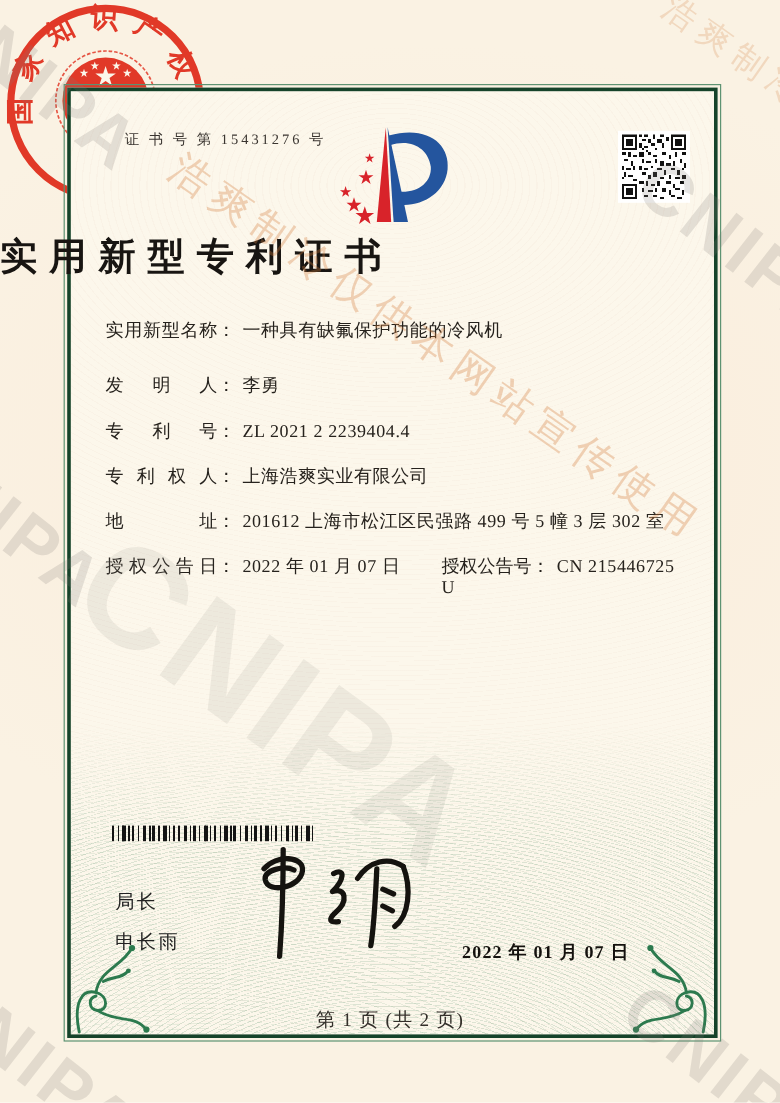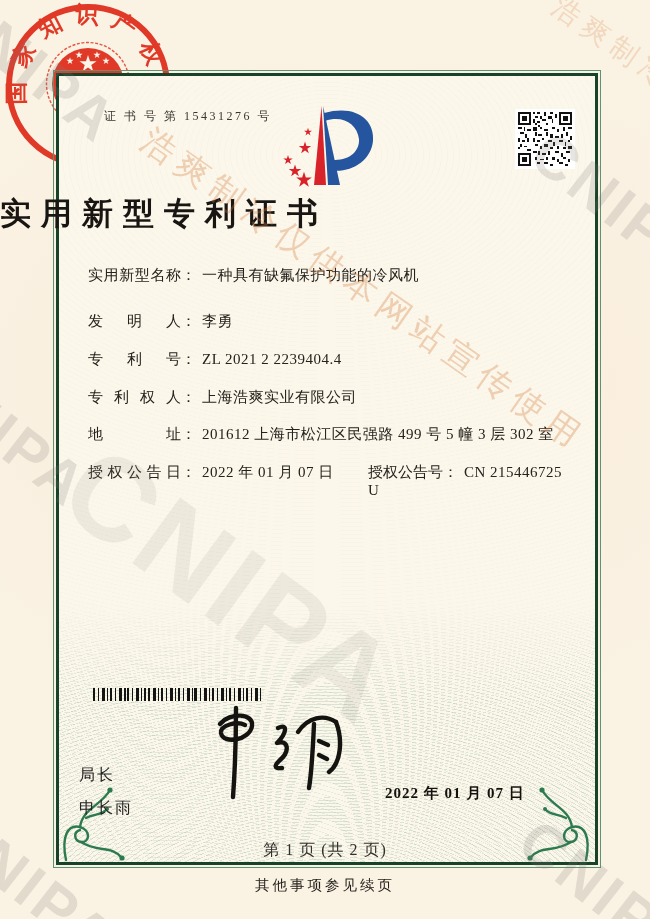--- a/index.html
+++ b/index.html
@@ -35,22 +35,22 @@
   .row{position:relative;height:37.8px;}
   .row.first{height:46px;}
   .flabel{display:inline-block;width:93px;text-align:justify;text-align-last:justify;vertical-align:top;}
   .colon{margin-right:6px;}
   .fvalue{letter-spacing:.5px;}
   .g2{position:absolute;left:280px;top:0;}
   .g2 .flabel{width:auto;text-align-last:auto;}
   .paras{left:88px;top:534px;width:476px;font-size:14.6px;line-height:1.9;
          text-align:justify;color:#26221d;}
   .paras p{margin:0;text-indent:2em;letter-spacing:.4px;}
-  .signer{left:79px;top:736px;font-family:"Liberation Sans","DejaVu Sans",sans-serif;
-          font-size:16px;color:#222;letter-spacing:2px;line-height:33px;margin-top:22px;}
+  .signer{left:96px;top:736px;font-family:"Liberation Sans","DejaVu Sans",sans-serif;
+          font-size:16px;color:#222;letter-spacing:2px;line-height:33px;}
   .barcode{left:93px;top:688px;width:168px;height:13px;
            background-image:
             repeating-linear-gradient(90deg,#141414 0 2px,transparent 2px 5px,#141414 5px 6px,transparent 6px 9px,#141414 9px 12px,transparent 12px 14px,#141414 14px 15px,transparent 15px 17px),
             repeating-linear-gradient(90deg,transparent 0 9px,#141414 9px 10px,transparent 10px 23px);}
   .qr{left:515px;top:109px;width:60px;height:60px;background:#fff;padding:3px;box-sizing:border-box;}
   .logo{left:262px;top:100px;}
   .sig{left:192px;top:700px;z-index:3;}
   .seal{left:375px;top:673px;z-index:4;opacity:.95;}
   .seal-date{left:385px;top:784px;z-index:5;font-size:15px;font-weight:700;
              letter-spacing:1px;color:#14110e;}
@@ -293,15 +293,14 @@
         <rect x="102.6" y="87.5" width="2.4" height="6"></rect>
         <rect x="66" y="95" width="44" height="2.5"></rect>
         <rect x="62" y="99" width="52" height="3"></rect>
       </g>
     </g>
   </svg>
   <div class="z seal-date">2022 年 01 月 07 日</div>
 
   
   <div class="z page-num">第 1 页 (共 2 页)</div>
-  <div class="z cont-note">其他事项参见续页</div>
 
 </div>
 
 </body></html>

